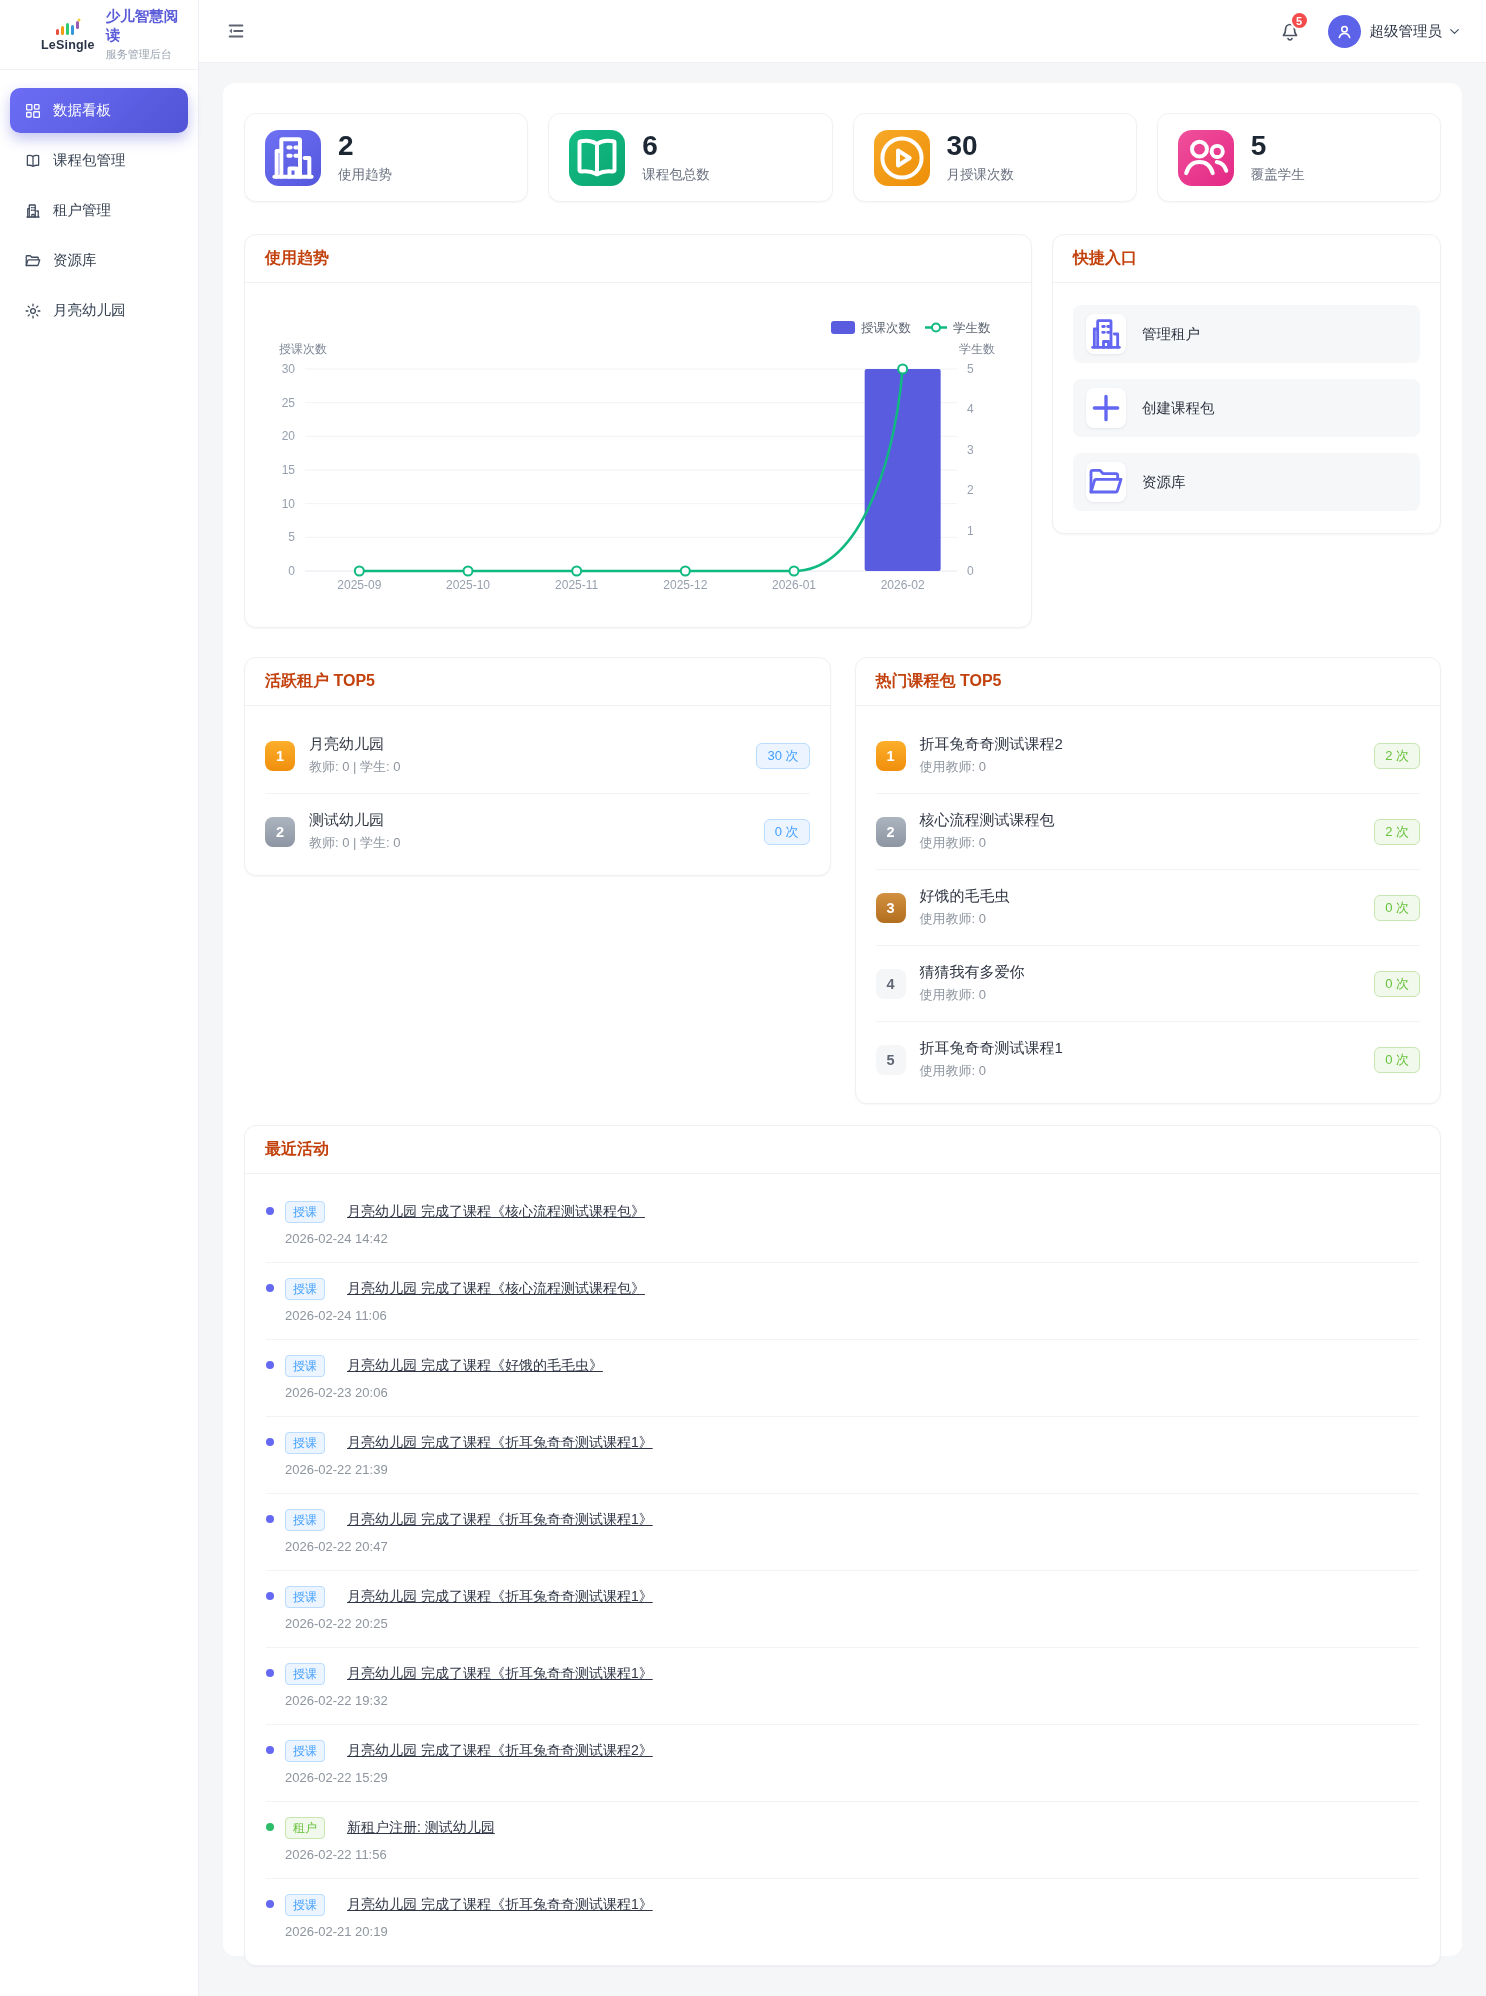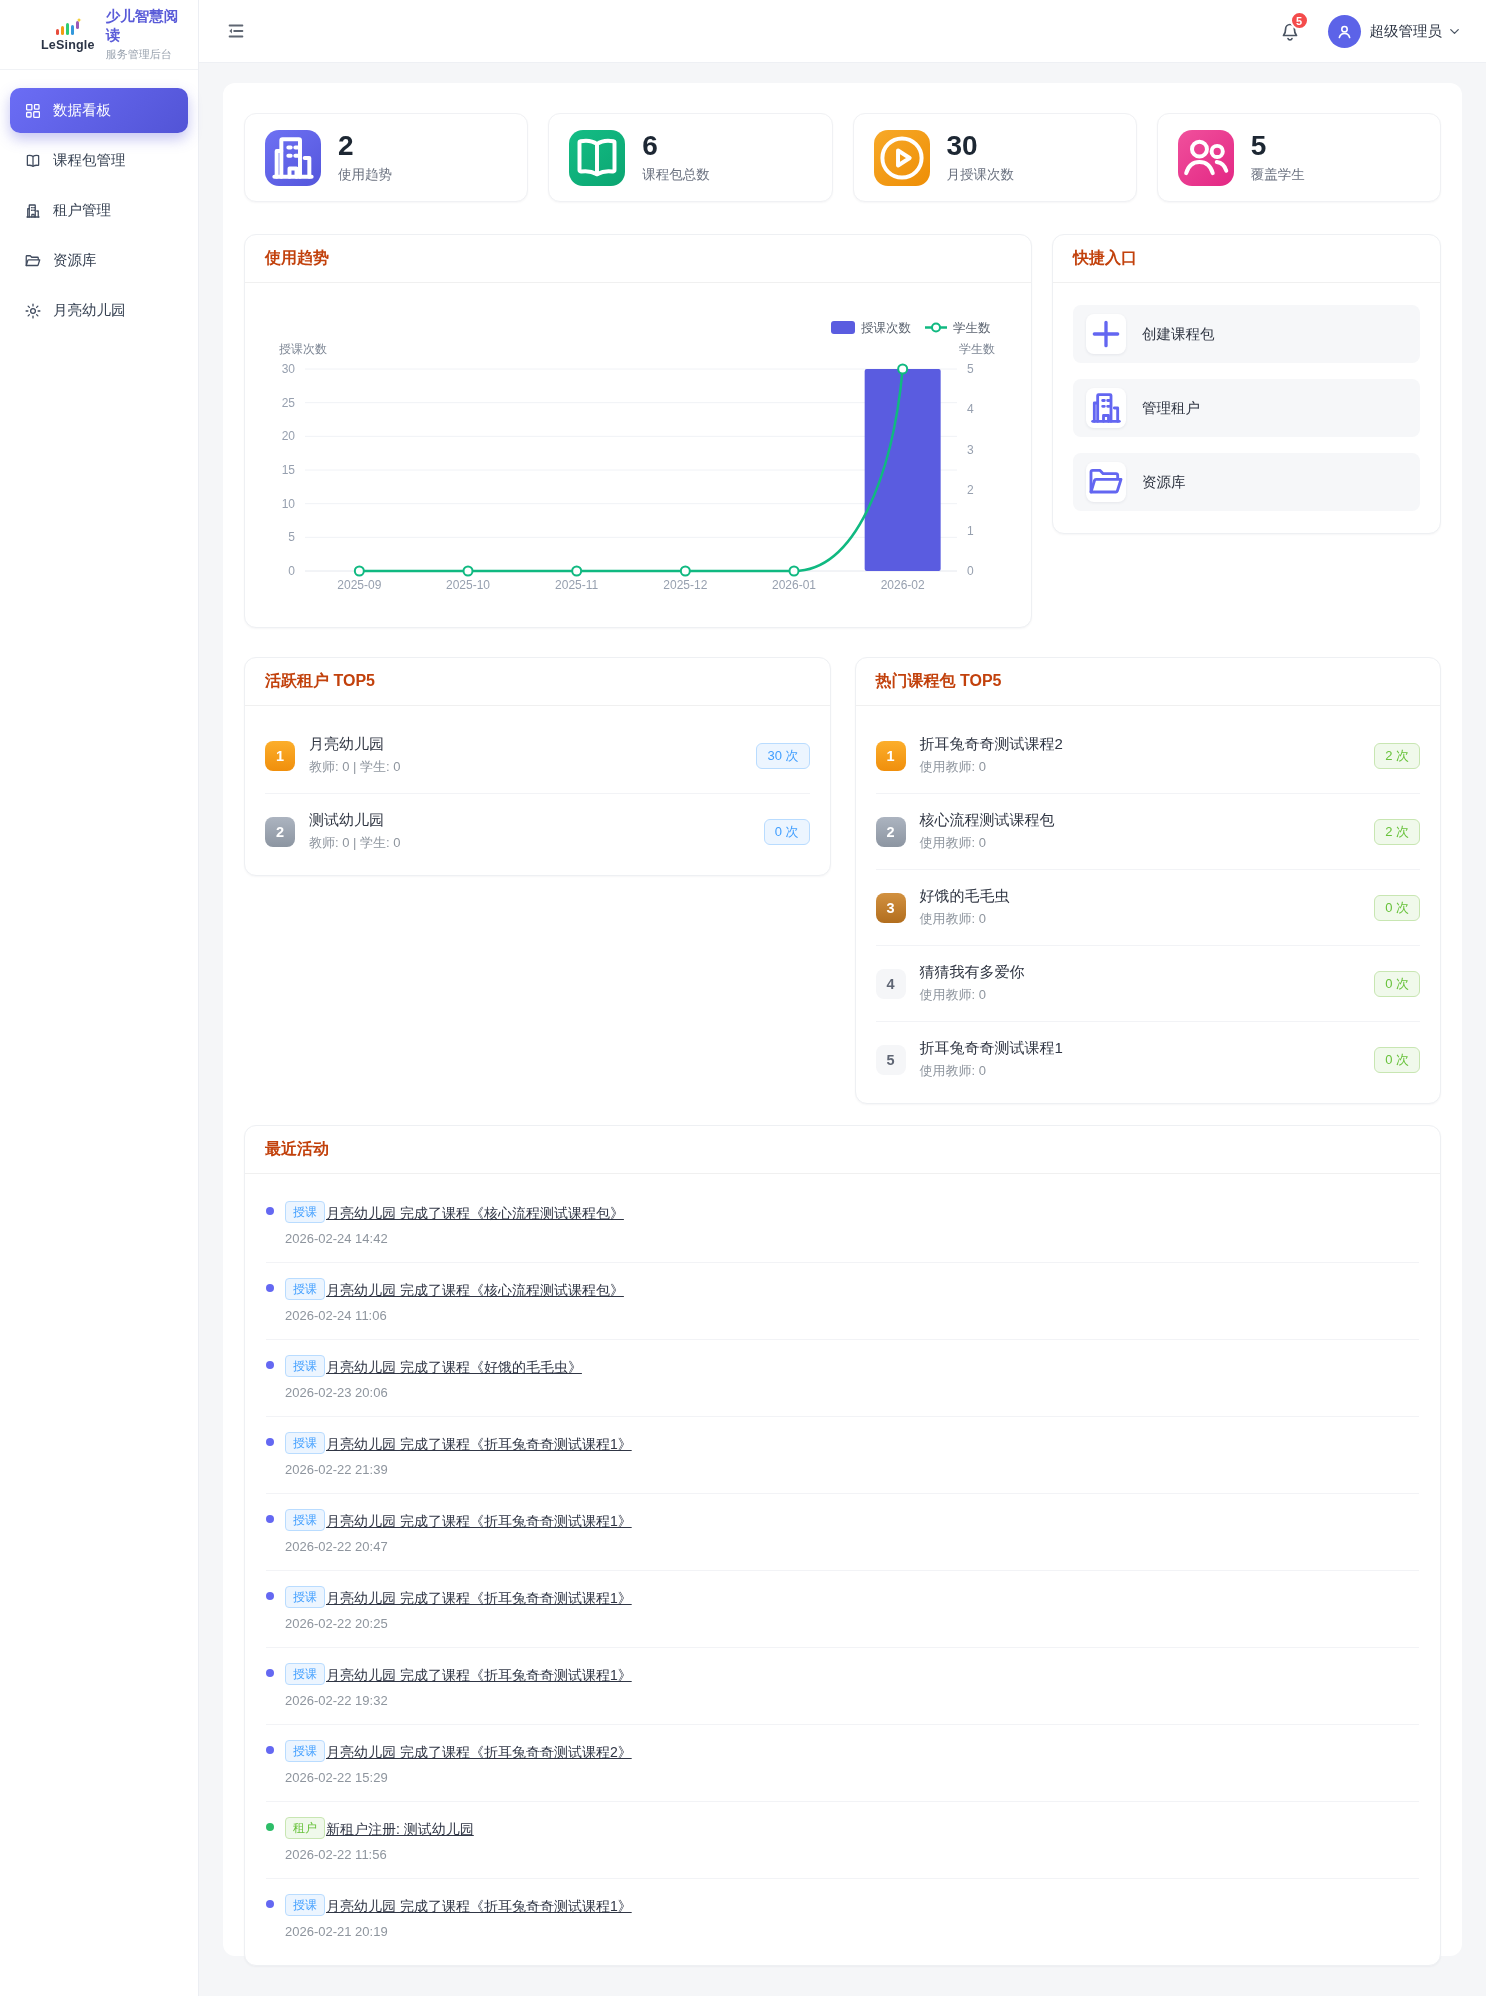--- a/index.html
+++ b/index.html
@@ -76,21 +76,21 @@
   .badge-blue  { color:#409eff; background:#ecf5ff; border-color:#b9dcff; }
   .badge-green { color:#67c23a; background:#f0f9eb; border-color:#c8e6b2; }
 
   .row4 { margin-top:21px; }
   .activity-body { padding:12px 21px 10px; }
   .act-item { display:flex; gap:11px; padding:15px 0 16px; border-bottom:1px solid #f2f3f6; }
   .act-item:last-child { border-bottom:none; }
   .act-dot { width:8px; height:8px; border-radius:50%; margin-top:6px; flex:0 0 8px; }
   .dot-course { background:#6468f2; }
   .dot-tenant { background:#2dbd68; }
-  .act-line1 { display:flex; align-items:flex-end; gap:1px; }
+  .act-line1 { display:flex; align-items:center; gap:22px; }
   .act-tag { font-size:12px; line-height:18px; padding:1px 7px; border-radius:4px; border:1px solid; }
   .tag-course { color:#409eff; background:#ecf5ff; border-color:#b9dcff; }
   .tag-tenant { color:#67c23a; background:#f0f9eb; border-color:#c8e6b2; }
   .act-text { font-size:14px; color:#303645;text-decoration:underline; }
   .act-time { font-size:13px; color:#8e959e; margin-top:8px; }
 
   .chart-svg text { font-family:"Liberation Sans","DejaVu Sans",sans-serif; }
 </style>
 </head>
 <body>
@@ -309,40 +309,40 @@
             </svg>
           </div>
       </section>
       <section class="panel" style="align-self:start;">
         <div class="panel-header">
             <span class="panel-title">快捷入口</span>
           </div>
         <div class="quick-body" id="quick-mount">
             <div class="quick-item">
               <span class="quick-tile">
-                <svg viewBox="0 0 24 24" fill="none" stroke="currentColor" stroke-width="2" stroke-linecap="round" stroke-linejoin="round" style="width:100%;height:100%">
-                  <path d="M12 5v14M5 12h14"></path>
-                </svg>
-              </span>
-              <span class="quick-label">创建课程包</span>
-            </div>
-            <div class="quick-item">
-              <span class="quick-tile">
                 <svg viewBox="0 0 24 24" fill="none" stroke="currentColor" stroke-width="1.7" stroke-linecap="round" stroke-linejoin="round" style="width:100%;height:100%">
                   <path d="M7 20V4.5a.5.5 0 0 1 .5-.5h7a.5.5 0 0 1 .5.5V20"></path>
                   <path d="M10 7.5h1M13 7.5h1M10 11h1M13 11h1"></path>
                   <path d="M10.5 20v-3.5h3V20"></path>
                   <path d="M7 9H5v11M17 12h2v8"></path>
                   <path d="M4 20h16"></path>
                 </svg>
               </span>
               <span class="quick-label">管理租户</span>
             </div>
             <div class="quick-item">
               <span class="quick-tile">
+                <svg viewBox="0 0 24 24" fill="none" stroke="currentColor" stroke-width="2" stroke-linecap="round" stroke-linejoin="round" style="width:100%;height:100%">
+                  <path d="M12 5v14M5 12h14"></path>
+                </svg>
+              </span>
+              <span class="quick-label">创建课程包</span>
+            </div>
+            <div class="quick-item">
+              <span class="quick-tile">
                 <svg viewBox="0 0 24 24" fill="none" stroke="currentColor" stroke-width="1.7" stroke-linecap="round" stroke-linejoin="round" style="width:100%;height:100%">
                   <path d="M3 18V6a1 1 0 0 1 1-1h4.3l2 2H18a1 1 0 0 1 1 1v2"></path>
                   <path d="M3 18l2.1-6.9a1 1 0 0 1 1-.7H21l-2.2 7a1 1 0 0 1-1 .6H3z"></path>
                 </svg>
               </span>
               <span class="quick-label">资源库</span>
             </div>
           </div>
       </section>
     </div>

